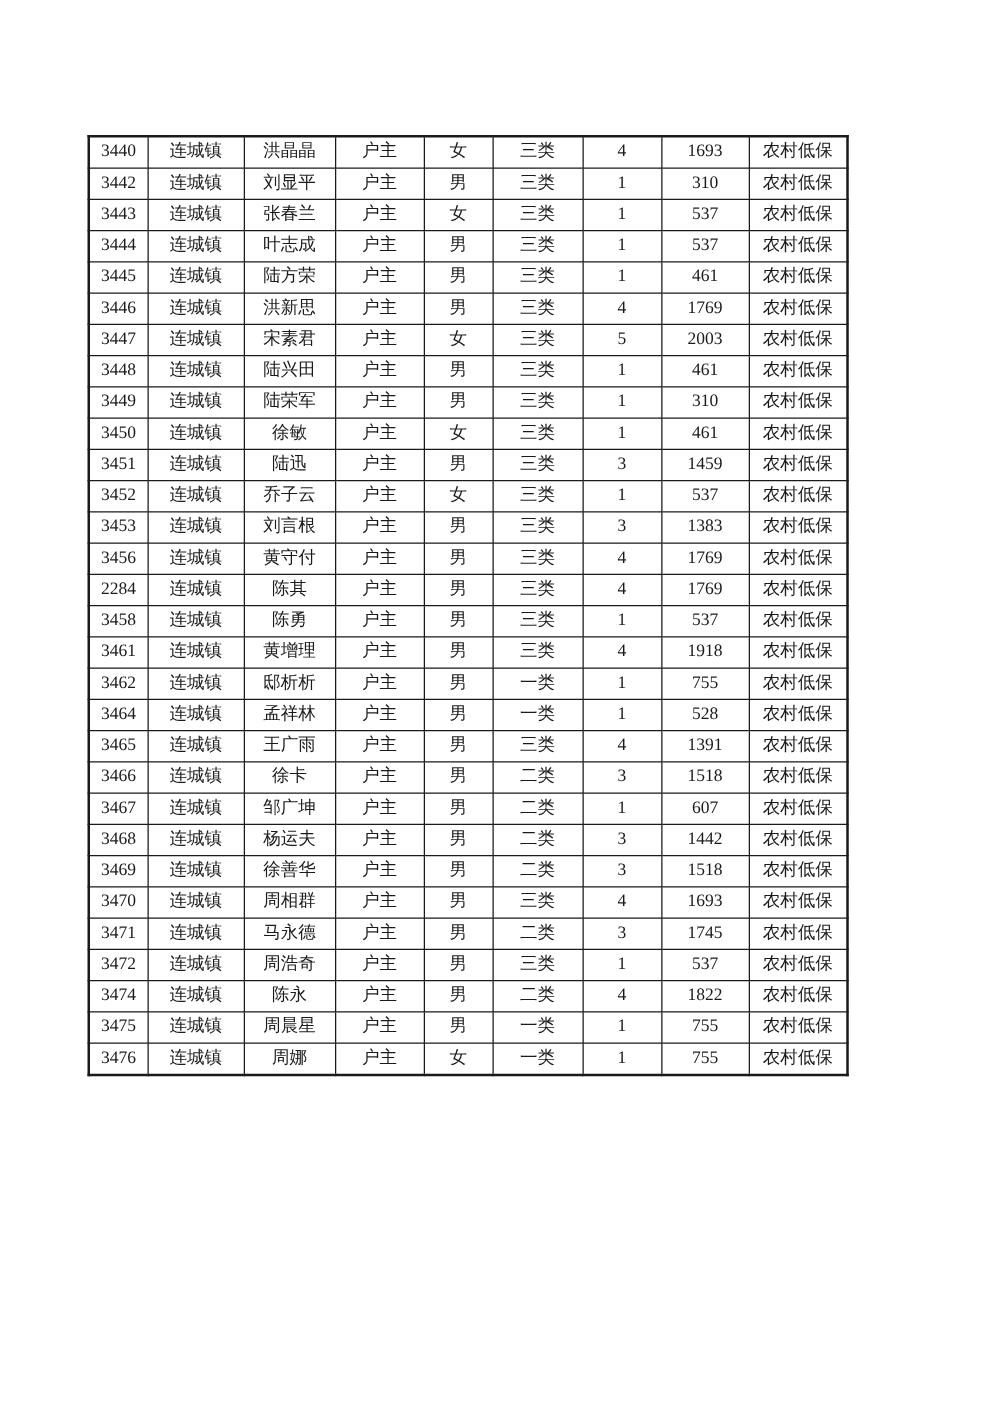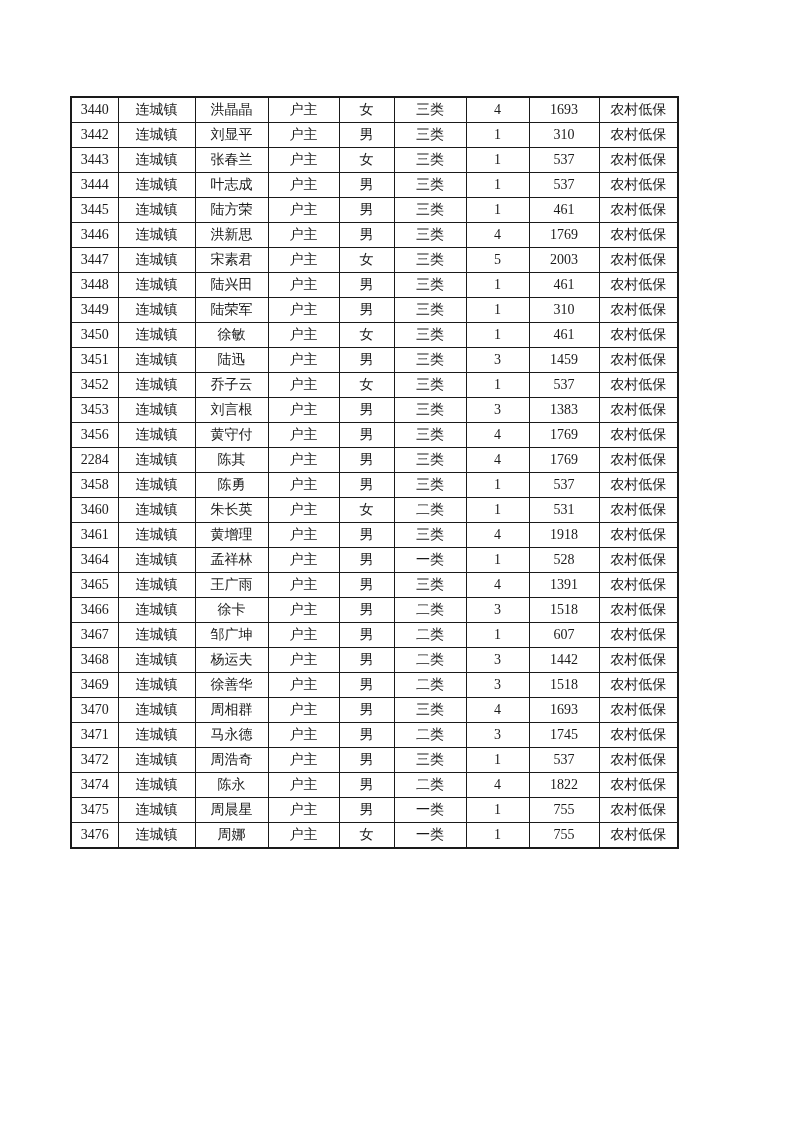--- a/index.html
+++ b/index.html
@@ -10,21 +10,21 @@
     width: 793px;
     height: 1122px;
     background: #ffffff;
     position: relative;
     font-family: "Liberation Serif", "DejaVu Serif", serif;
     overflow: hidden;
   }
   .sheet {
     position: absolute;
     left: 70px;
-    top: 96px;
+    top: 108px;
   }
   table.roster {
     border-collapse: collapse;
     table-layout: fixed;
     width: 607px;
     border: 2px solid #1a1a1a;
   }
   table.roster td {
     border: 1px solid #1a1a1a;
     height: 24px;
@@ -234,39 +234,39 @@
           <td>连城镇</td>
           <td>陈勇</td>
           <td>户主</td>
           <td>男</td>
           <td>三类</td>
           <td>1</td>
           <td>537</td>
           <td>农村低保</td>
         </tr>
         <tr>
-          <td>3460</td>
-          <td>连城镇</td>
-          <td>朱长英</td>
-          <td>户主</td>
-          <td>女</td>
-          <td>二类</td>
-          <td>1</td>
-          <td>531</td>
-          <td>农村低保</td>
-        </tr>
-        <tr>
           <td>3461</td>
           <td>连城镇</td>
           <td>黄增理</td>
           <td>户主</td>
           <td>男</td>
           <td>三类</td>
           <td>4</td>
           <td>1918</td>
+          <td>农村低保</td>
+        </tr>
+        <tr>
+          <td>3462</td>
+          <td>连城镇</td>
+          <td>邸析析</td>
+          <td>户主</td>
+          <td>男</td>
+          <td>一类</td>
+          <td>1</td>
+          <td>755</td>
           <td>农村低保</td>
         </tr>
         <tr>
           <td>3464</td>
           <td>连城镇</td>
           <td>孟祥林</td>
           <td>户主</td>
           <td>男</td>
           <td>一类</td>
           <td>1</td>

